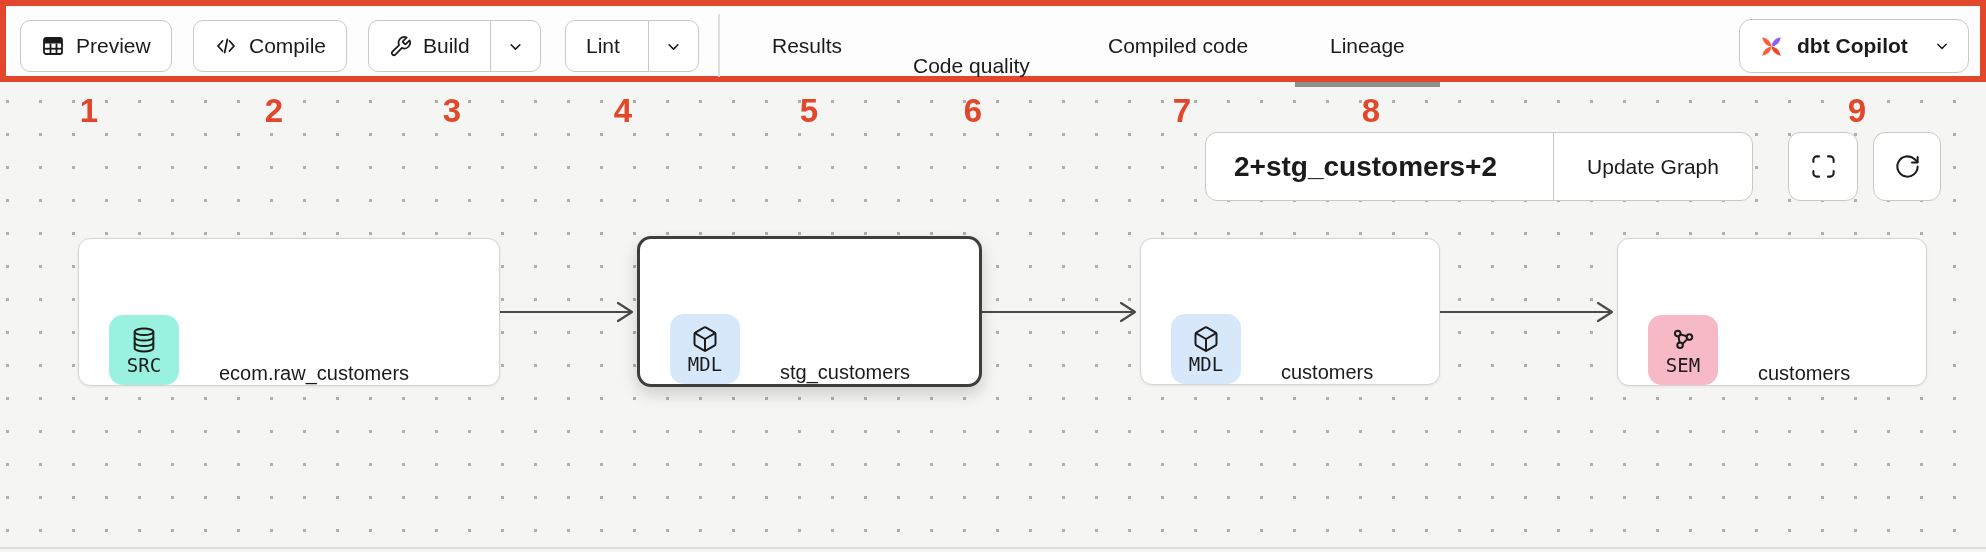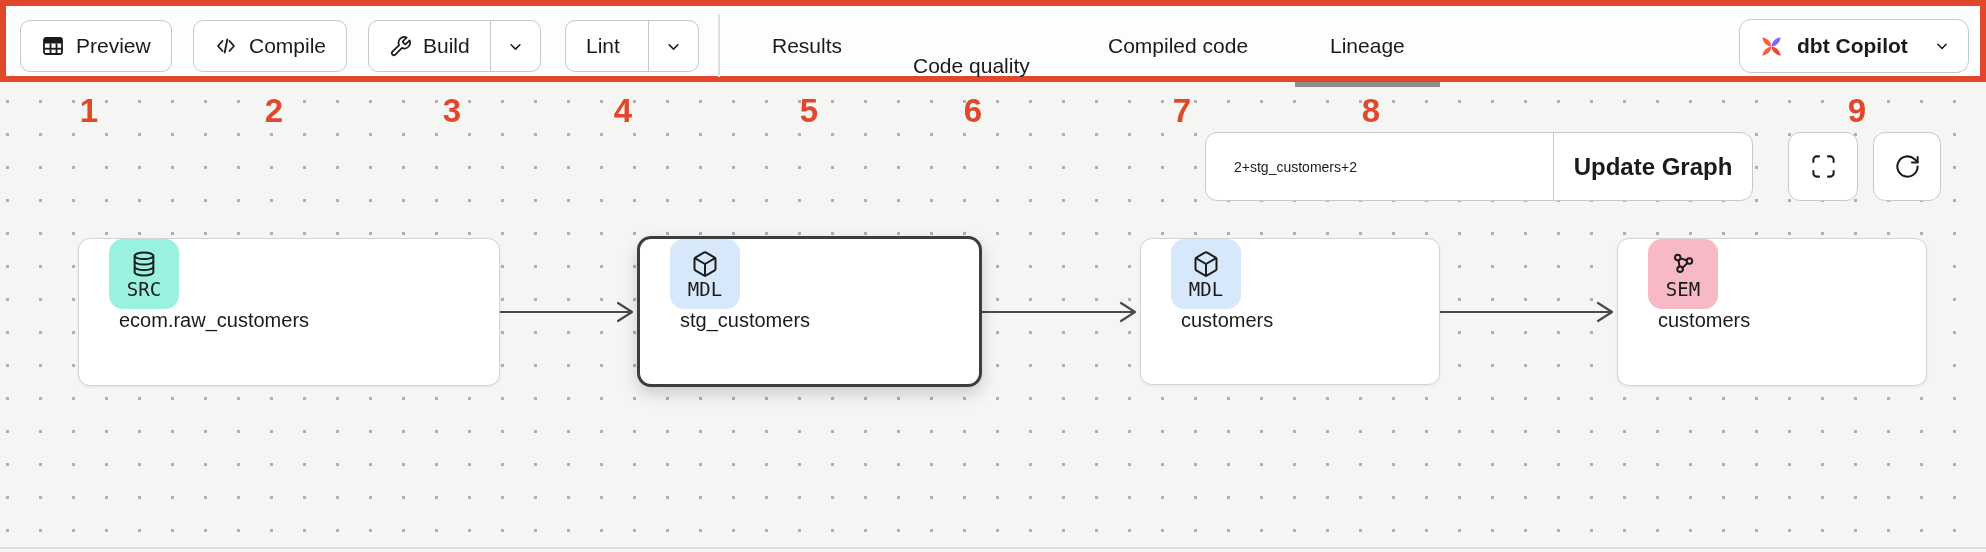--- a/index.html
+++ b/index.html
@@ -28,31 +28,31 @@
   .copilot{position:absolute;left:1733px;top:13px;width:230px;height:54px;box-sizing:border-box;
     display:flex;align-items:center;gap:12px;padding:0 16px 0 18px;background:#fff;
     border:1.5px solid var(--border,#C8C8C6);border-radius:12px;font-size:21px;font-weight:600;cursor:pointer;}
   
   .num{position:absolute;top:92px;transform:translateX(-50%);
     color:var(--accent,#E2472B);font-size:33px;font-weight:700;z-index:2;}
   
   .selector{position:absolute;left:1205px;top:132px;width:548px;height:69px;box-sizing:border-box;
     display:flex;align-items:stretch;background:#fff;border:1.5px solid var(--border,#C8C8C6);
     border-radius:12px;overflow:hidden;}
-  .selector .value{flex:1;display:flex;align-items:center;padding-left:28px;font-size:14px;}
+  .selector .value{flex:1;display:flex;align-items:center;padding-left:28px;font-size:28px;font-weight:bold;}
   .selector .sep{width:1.5px;background:var(--border,#C8C8C6);}
   .selector .go{width:198px;display:flex;align-items:center;justify-content:center;
-    font-size:24px;font-weight:700;cursor:pointer;}
+    font-size:21px;font-weight:400;cursor:pointer;}
   .sqbtn{position:absolute;top:132px;height:69px;box-sizing:border-box;display:flex;align-items:center;
     justify-content:center;background:#fff;border:1.5px solid var(--border,#C8C8C6);
     border-radius:12px;cursor:pointer;}
   
-  .node{position:absolute;box-sizing:border-box;display:flex;align-items:flex-start;background:#fff;
+  .node{position:absolute;box-sizing:border-box;display:flex;align-items:flex-end;background:#fff;
     border:1.5px solid var(--node_border,#D4D4D2);border-radius:12px;
-    box-shadow:0 1px 3px rgba(0,0,0,.07);cursor:pointer;z-index:1;flex-direction:column;}
+    box-shadow:0 1px 3px rgba(0,0,0,.07);cursor:pointer;z-index:1;}
   .node.selected{border:3px solid var(--node_selected,#3D3D3D);border-radius:14px;
     box-shadow:0 7px 16px rgba(0,0,0,.17);}
   .badge{width:70px;height:70px;border-radius:14px;margin-left:30px;flex:0 0 auto;
     display:flex;flex-direction:column;align-items:center;justify-content:center;gap:1px;}
   .badge .btxt{font-family:"DejaVu Sans Mono",monospace;font-size:19px;line-height:20px;}
   .badge.src{background:var(--badge_src,#99F2E0);}
   .badge.mdl{background:var(--badge_mdl,#D8E8FB);}
   .badge.sem{background:var(--badge_sem,#F7B9C6);}
   .nlabel{margin-left:40px;font-size:20px;white-space:nowrap;}
   .edges{position:absolute;left:0;top:0;z-index:1;}

